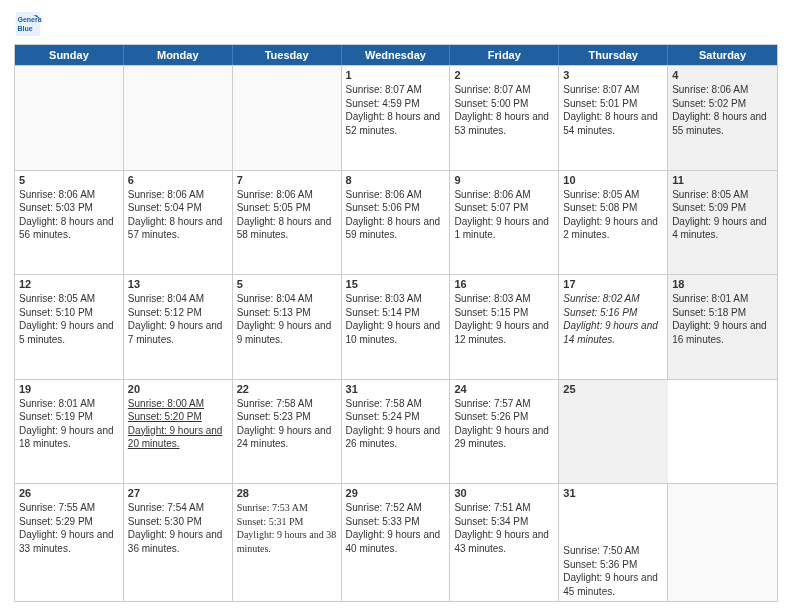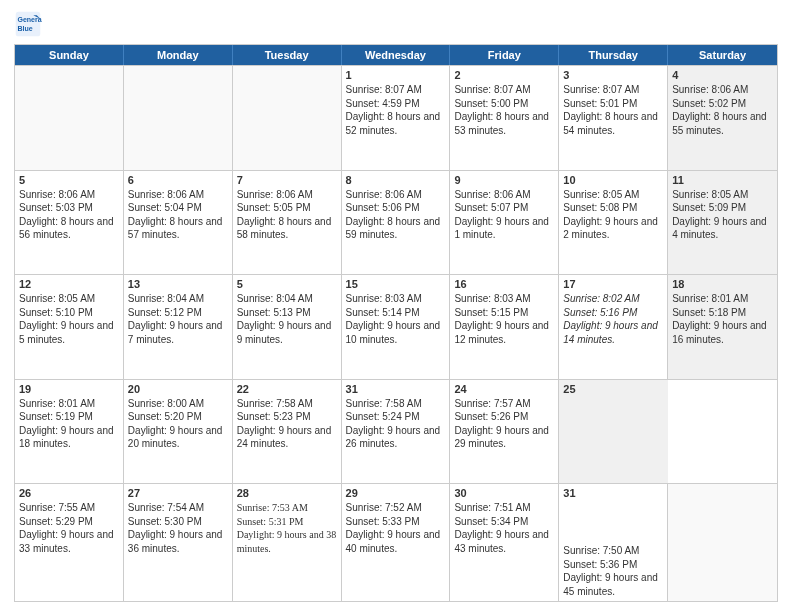--- a/index.html
+++ b/index.html
@@ -262,21 +262,21 @@
         </div>
         <div class="cal-row">
           <div class="cal-cell">
             <span class="day-num">19</span>
             <div class="cell-text" style="white-space: pre-line;">Sunrise: 8:01 AM
 Sunset: 5:19 PM
 Daylight: 9 hours and 18 minutes.</div>
           </div>
           <div class="cal-cell">
             <span class="day-num">20</span>
-            <div class="cell-text" style="white-space: pre-line;">Sunrise: 8:00 AM
+            <div class="cell-text" style="white-space: pre-line; text-decoration: underline;">Sunrise: 8:00 AM
 Sunset: 5:20 PM
 Daylight: 9 hours and 20 minutes.</div>
           </div>
           <div class="cal-cell">
             <span class="day-num">22</span>
             <div class="cell-text" style="white-space: pre-line;">Sunrise: 7:58 AM
 Sunset: 5:23 PM
 Daylight: 9 hours and 24 minutes.</div>
           </div>
           <div class="cal-cell">

